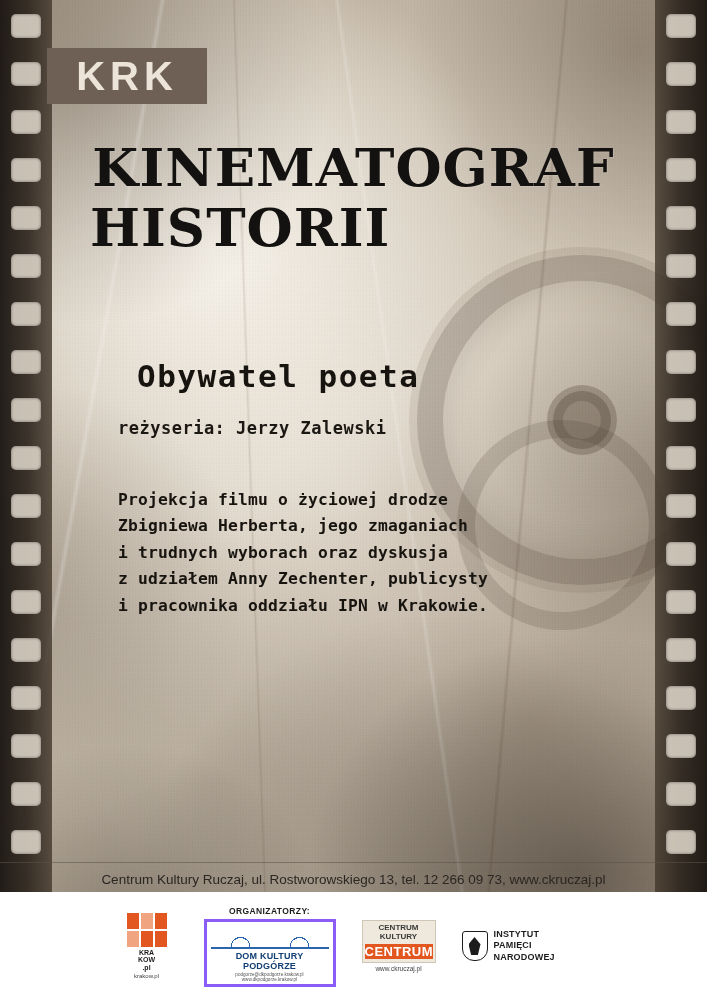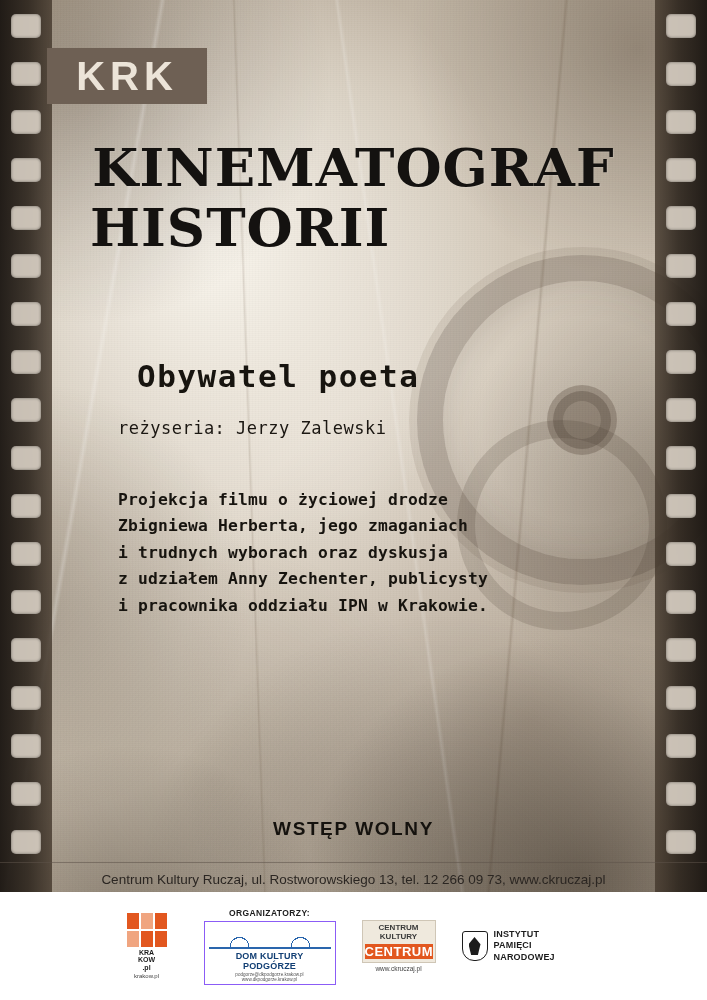--- a/index.html
+++ b/index.html
@@ -160,21 +160,21 @@
     font-weight: bold;
     font-size: 31px;
     color: #17140f;
     letter-spacing: 1.5px;
     margin-left: 22px;
   }
   .director {
     position: absolute;
     left: 118px; top: 418px;
     font-family: "DejaVu Sans Mono", monospace;
-    font-weight: normal;
+    font-weight: bold;
     font-size: 17px;
     color: #1b1712;
     letter-spacing: .5px;
   }
   .desc {
     position: absolute;
     left: 118px; top: 487px;
     font-family: "DejaVu Sans Mono", monospace;
     font-weight: bold;
     font-size: 16.3px;
@@ -280,21 +280,21 @@
   .logo-org { text-align: center; width: 132px; }
   .logo-org .cap {
     font-family: "Liberation Sans", sans-serif;
     font-weight: bold;
     font-size: 8.5px;
     letter-spacing: .4px;
     color: #1d1d1d;
     margin-bottom: 3px;
   }
   .logo-org .box {
-    border: 1px solid #8b5cf6;
+    border: 3px solid #8b5cf6;
     padding: 14px 4px 2px;
     background: #fff;
   }
   .logo-org .bridge {
     height: 13px;
     background:
       radial-gradient(circle at 25% 100%, transparent 0 9px, #2a66ad 9px 10px, transparent 10px),
       radial-gradient(circle at 75% 100%, transparent 0 9px, #2a66ad 9px 10px, transparent 10px),
       linear-gradient(#fff,#fff);
       border-bottom: 2px solid #2a66ad;
@@ -432,21 +432,20 @@
 
   <div class="film-title">Obywatel poeta</div>
   <div class="director">reżyseria: Jerzy Zalewski</div>
   <div class="desc">Projekcja filmu o życiowej drodze
 Zbigniewa Herberta, jego zmaganiach
 i trudnych wyborach oraz dyskusja
 z udziałem Anny Zechenter, publicysty
 i pracownika oddziału IPN w Krakowie.</div>
 
 
-  <div class="free">WSTĘP WOLNY</div>
 
   <div class="footer-rule"></div>
   <div class="footer-line">Centrum Kultury Ruczaj, ul. Rostworowskiego 13, tel. 12 266 09 73, www.ckruczaj.pl</div>
 
   <div class="white-base"></div>
   <div class="logos">
 
     <div class="logo-krakow">
       <div class="grid">
         <i></i>

